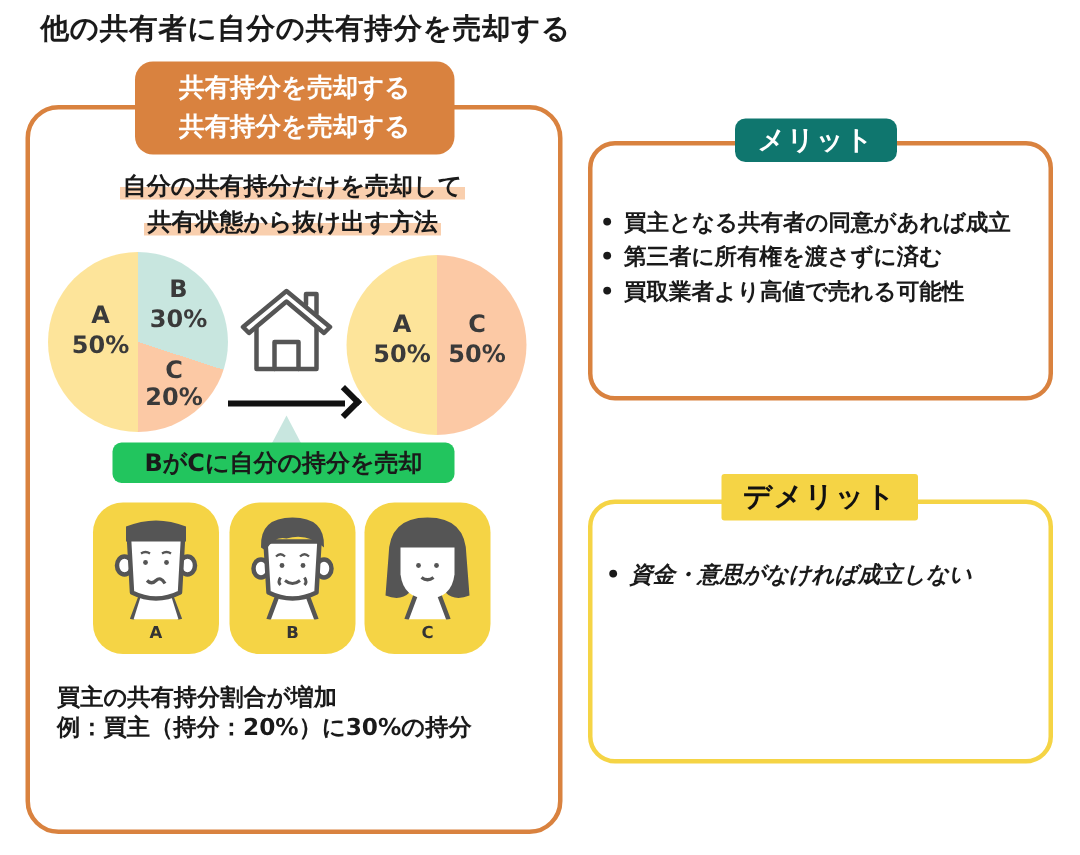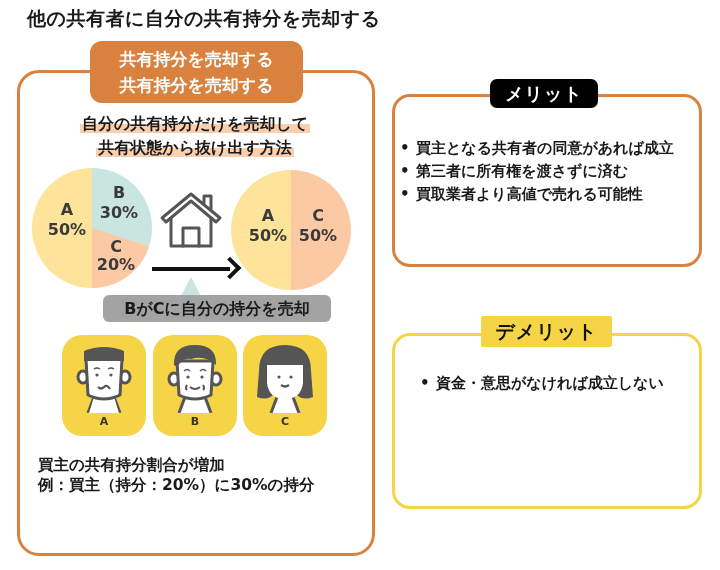--- a/index.html
+++ b/index.html
@@ -18,33 +18,33 @@
 
   .subtitle { left:40px; width:310px; text-align:center; font-size:16px; font-weight:bold; }
   .subtitle span { background:linear-gradient(to bottom, transparent 55%, #f9cfae 55%); padding:0 2px; }
 
   .pie { border-radius:50%; }
   .pie-label { font-size:16px; font-weight:bold; color:#3a3a3a; text-align:center; line-height:20px; }
 
   .arrow-line { left:152px; top:267px; width:78px; height:4px; background:#111; }
   .arrow-head { left:222px; top:260px; width:12px; height:12px; border-right:4px solid #111; border-top:4px solid #111; transform:rotate(45deg); }
 
-  .callout { left:75px; top:295px; width:228px; height:27px; background:#a3a3a3; border-radius:6px;
-    font-size:16px; font-weight:bold; text-align:center; line-height:27px;margin-left:28px; }
+  .callout { left:75px; top:295px; width:228px; height:27px; background:#22c55e; border-radius:6px;
+    font-size:16px; font-weight:bold; text-align:center; line-height:27px; }
   .callout-tail { left:181px; top:277px; width:0; height:0; border-left:10px solid transparent; border-right:10px solid transparent; border-bottom:19px solid #c8e6df; }
 
   .face-tile { top:335px; width:84px; height:101px; background:#f5d445; border-radius:20px; }
   .face-letter { position:absolute; left:0; right:0; bottom:8px; text-align:center; font-size:11px; font-weight:bold; color:#333; }
 
   .note { left:38px; top:455px; font-size:15.5px; font-weight:bold; line-height:20px; white-space:nowrap; }
   .note .indent { padding-left:42px; }
 
   
   .merit-box { left:392px; top:94px; width:304px; height:167px; border:3px solid #d9823f; border-radius:18px; }
-  .merit-label { left:490px; top:79px; width:108px; height:29px; background:#000000; border-radius:7px;
+  .merit-label { left:490px; top:79px; width:108px; height:29px; background:#0f766e; border-radius:7px;
     color:#fff; font-size:18px; font-weight:bold; text-align:center; line-height:29px; letter-spacing:1px; }
   .demerit-box { left:392px; top:333px; width:304px; height:170px; border:3px solid #f5d445; border-radius:18px; }
   .demerit-label { left:481px; top:316px; width:131px; height:31px; background:#f5d445; border-radius:2px;
     color:#111; font-size:19px; font-weight:bold; text-align:center; line-height:31px; letter-spacing:1px; }
 
   .bullet-list { font-size:15px; font-weight:bold; line-height:23px; }
   .bullet-list .item { position:relative; padding-left:16px; }
   .bullet-list .item::before { content:"•"; position:absolute; left:0; top:0; }
 </style>
 </head>
@@ -155,15 +155,15 @@
 <div class="abs merit-box"></div>
 <div class="abs merit-label">メリット</div>
 <div class="abs bullet-list" style="left:400px; top:137px; width:300px;">
   <div class="item">買主となる共有者の同意があれば成立</div>
   <div class="item">第三者に所有権を渡さずに済む</div>
   <div class="item">買取業者より高値で売れる可能性</div>
 </div>
 
 <div class="abs demerit-box"></div>
 <div class="abs demerit-label">デメリット</div>
-<div class="abs bullet-list" style="left:420px; top:372px; width:300px;">
+<div class="abs bullet-list" style="left:404px; top:372px; width:300px;font-style:italic;">
   <div class="item">資金・意思がなければ成立しない</div>
 </div>
 
 </body></html>

